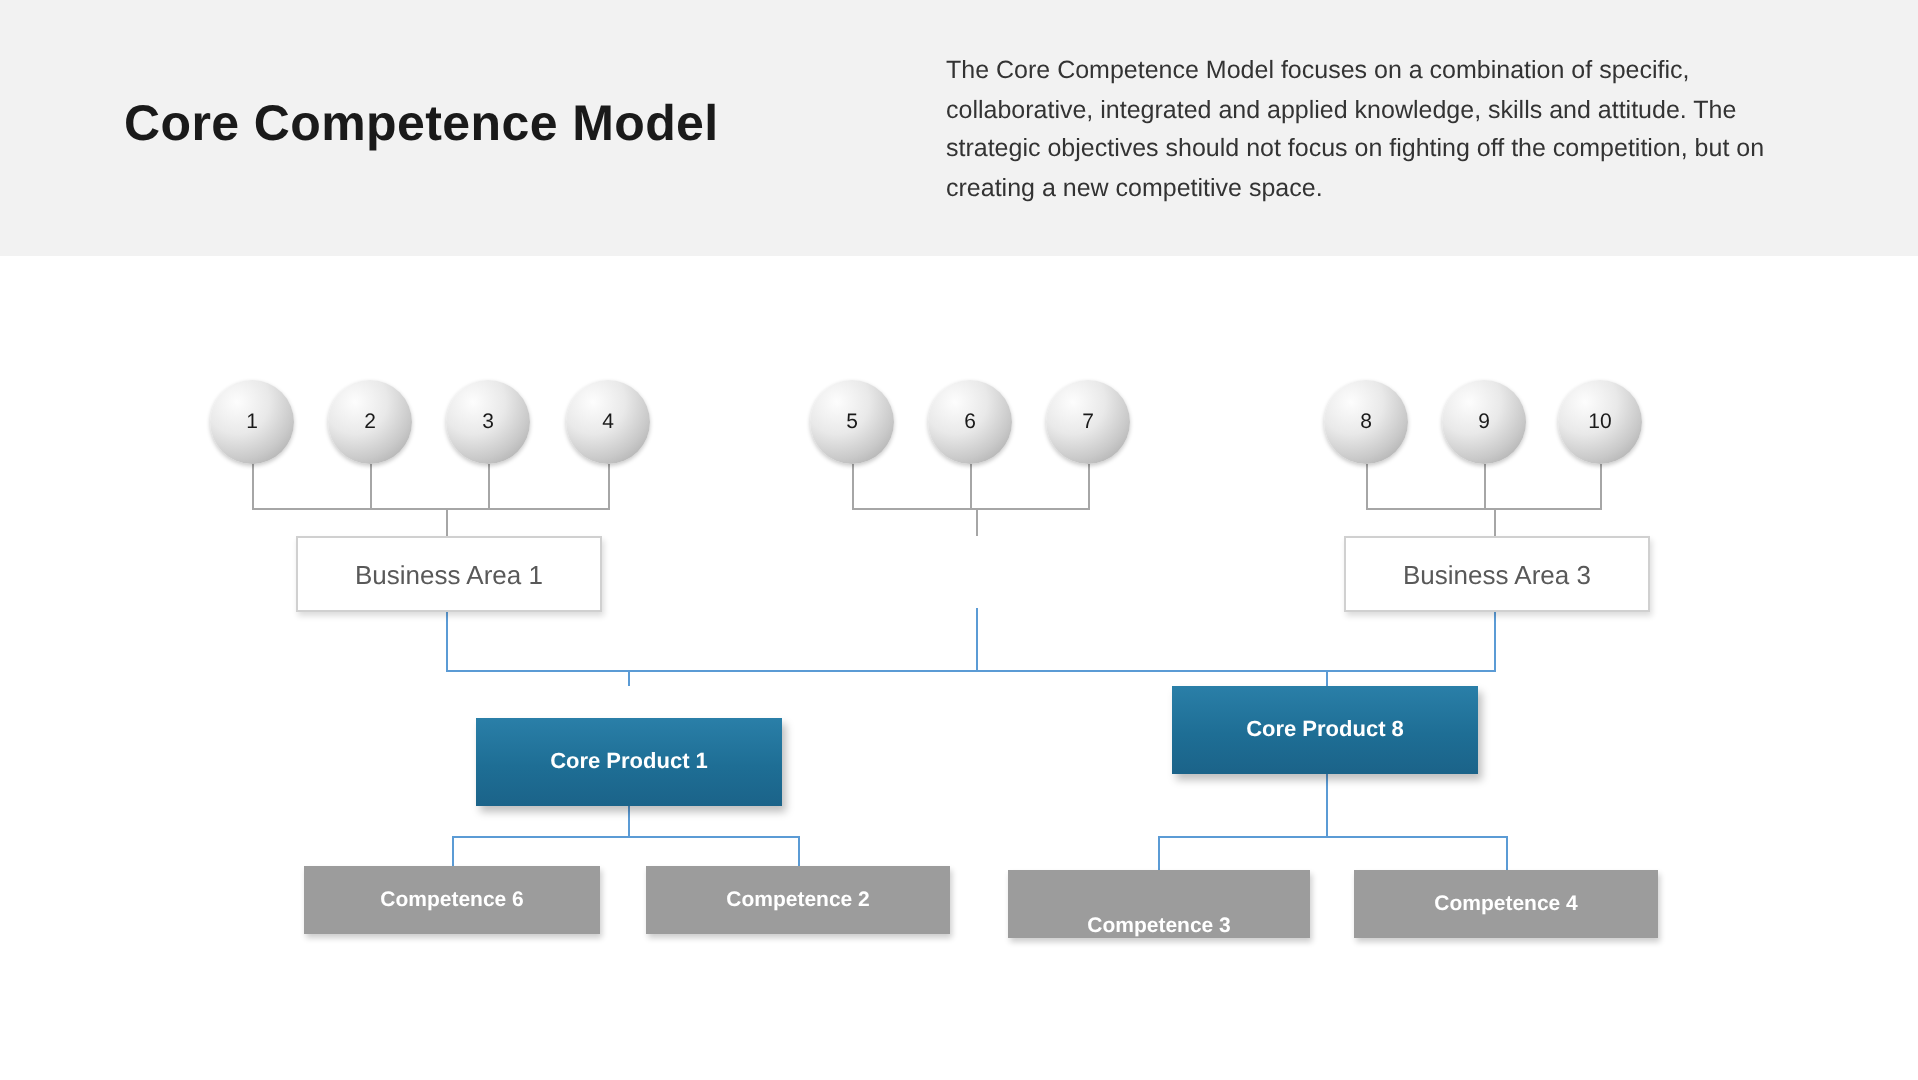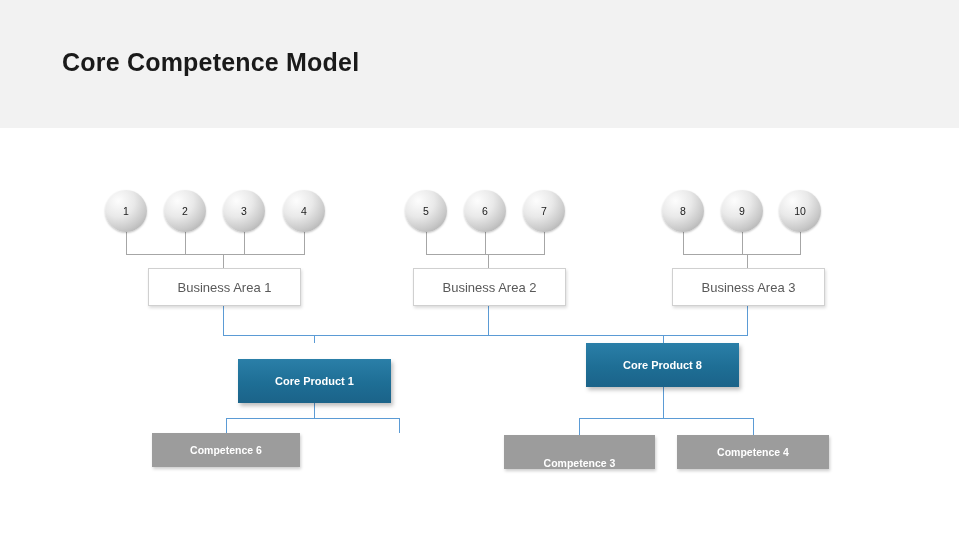--- a/index.html
+++ b/index.html
@@ -118,20 +118,21 @@
     font-size: 10.5px;
     font-weight: bold;
     color: #ffffff;
   }
 </style>
 </head>
 <body>
 
 <div class="header-band">
   <div class="page-title">Core Competence Model</div>
+  <div class="header-desc">The Core Competence Model focuses on a combination of specific, collaborative, integrated and applied knowledge, skills and attitude. The strategic objectives should not focus on fighting off the competition, but on creating a new competitive space.</div>
 </div>
 
 <div class="canvas">
 
   <div class="line v gray" style="left:126px; top:104px; height:22px;"></div>
   <div class="line v gray" style="left:185px; top:104px; height:22px;"></div>
   <div class="line v gray" style="left:244px; top:104px; height:22px;"></div>
   <div class="line v gray" style="left:304px; top:104px; height:22px;"></div>
   <div class="line h gray" style="left:126px; top:126px; width:179px;"></div>
   <div class="line v gray" style="left:223px; top:126px; height:14px;"></div>
@@ -192,37 +193,37 @@
   <div class="node-circle" style="left:721px; top:62px;">
     <span>9</span>
   </div>
   <div class="node-circle" style="left:779px; top:62px;">
     <span>10</span>
   </div>
 
   <div class="area-box" style="left:148px; top:140px; width:151px;">
     <span>Business Area 1</span>
   </div>
-  <div class="area-box" style="left:413px; top:140px; width:151px;">
-    <span>Business Area 2</span>
-  </div>
   <div class="area-box" style="left:672px; top:140px; width:151px;">
     <span>Business Area 3</span>
   </div>
 
   <div class="product-box" style="left:238px; top:215px; width:153px;margin-top:16px;">
     <span>Core Product 1</span>
   </div>
   <div class="product-box" style="left:586px; top:215px; width:153px;">
     <span>Core Product 8</span>
   </div>
 
   <div class="competence-box" style="left:152px; top:305px; width:148px;">
     <span>Competence 6</span>
   </div>
+  <div class="competence-box" style="left:323px; top:305px; width:152px;">
+    <span>Competence 2</span>
+  </div>
   <div class="competence-box" style="left:504px; top:307px; width:151px;align-items:flex-end;">
     <span>Competence 3</span>
   </div>
   <div class="competence-box" style="left:677px; top:307px; width:152px;text-align:center;">
     <span>Competence 4</span>
   </div>
 
 </div>
 
 </body></html>

